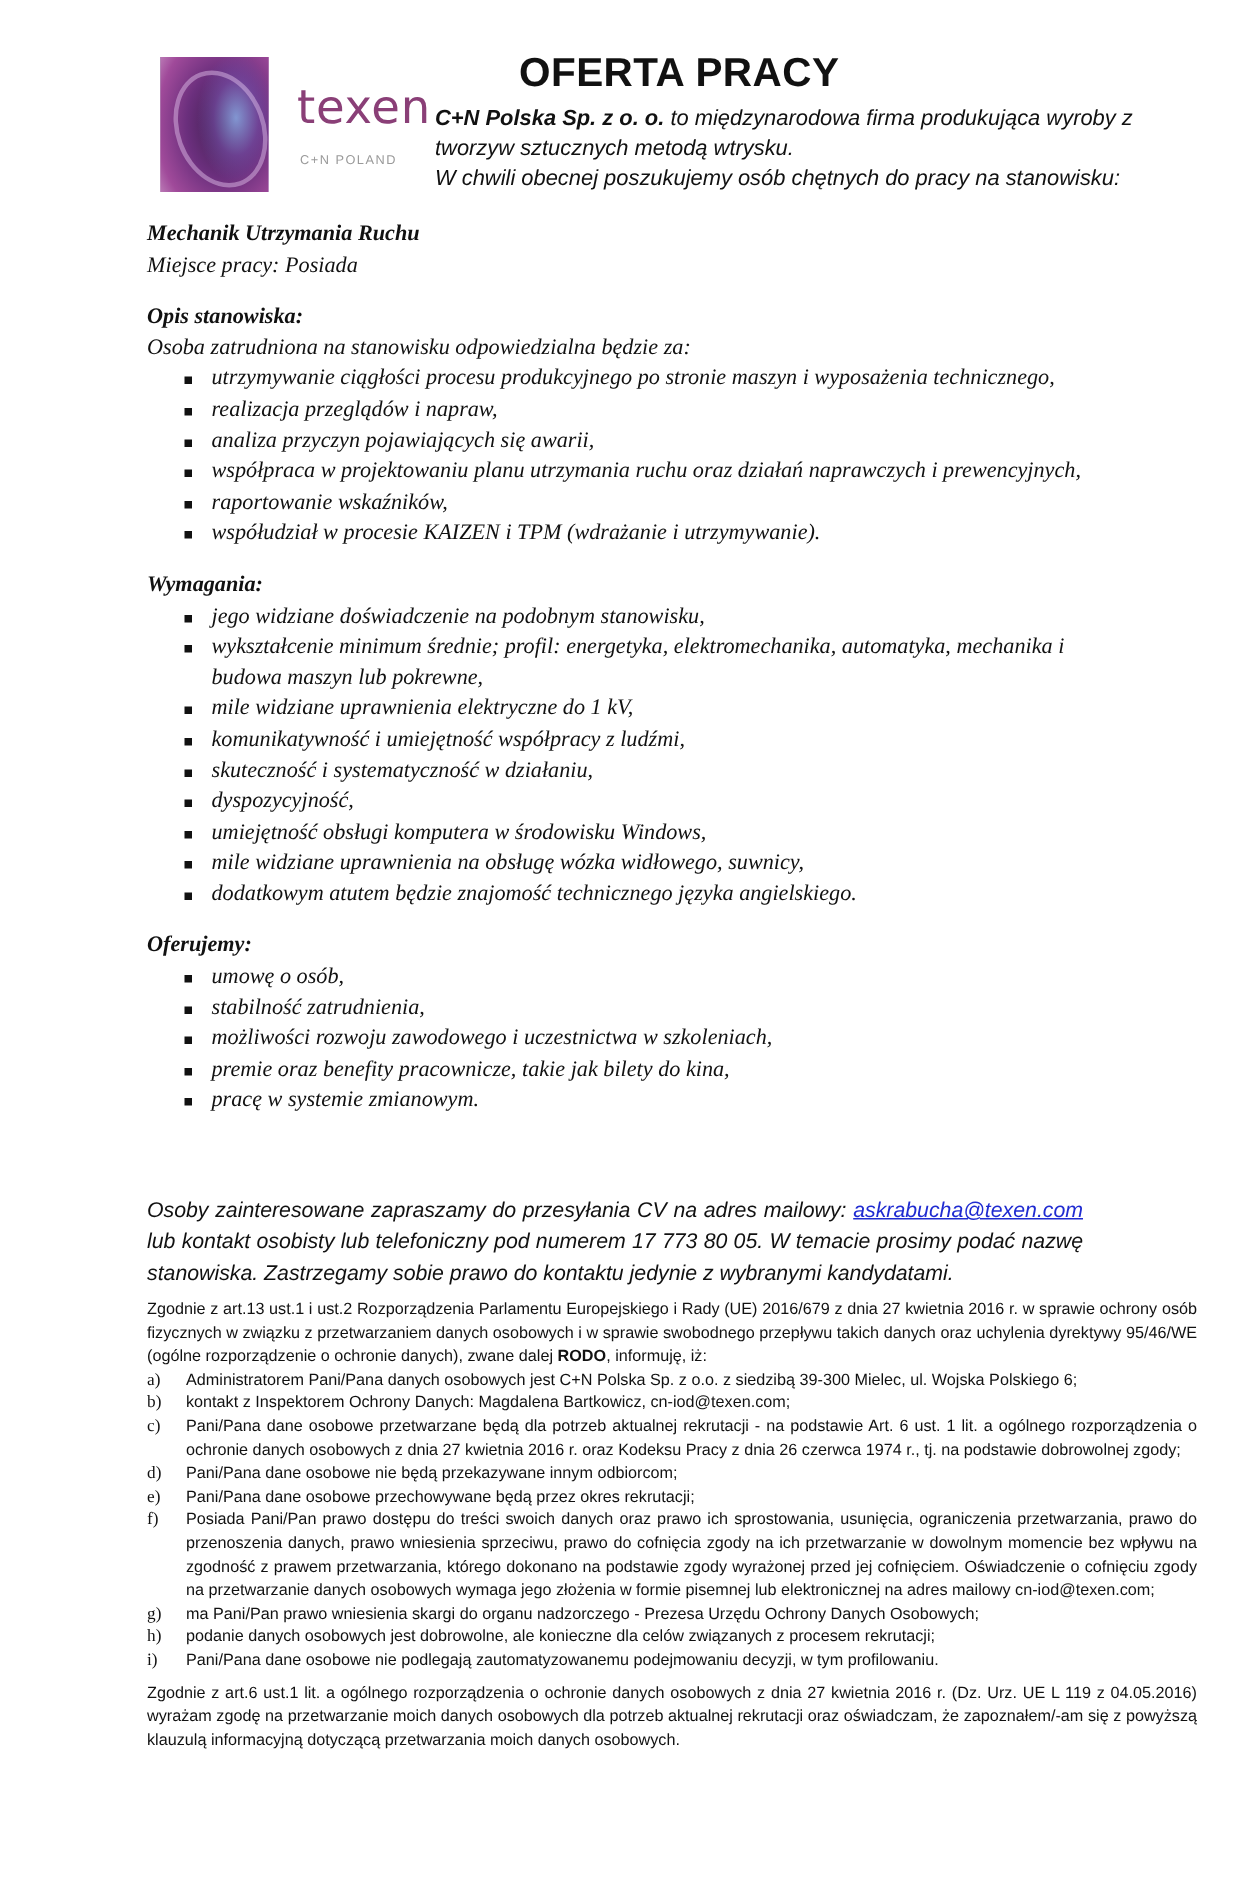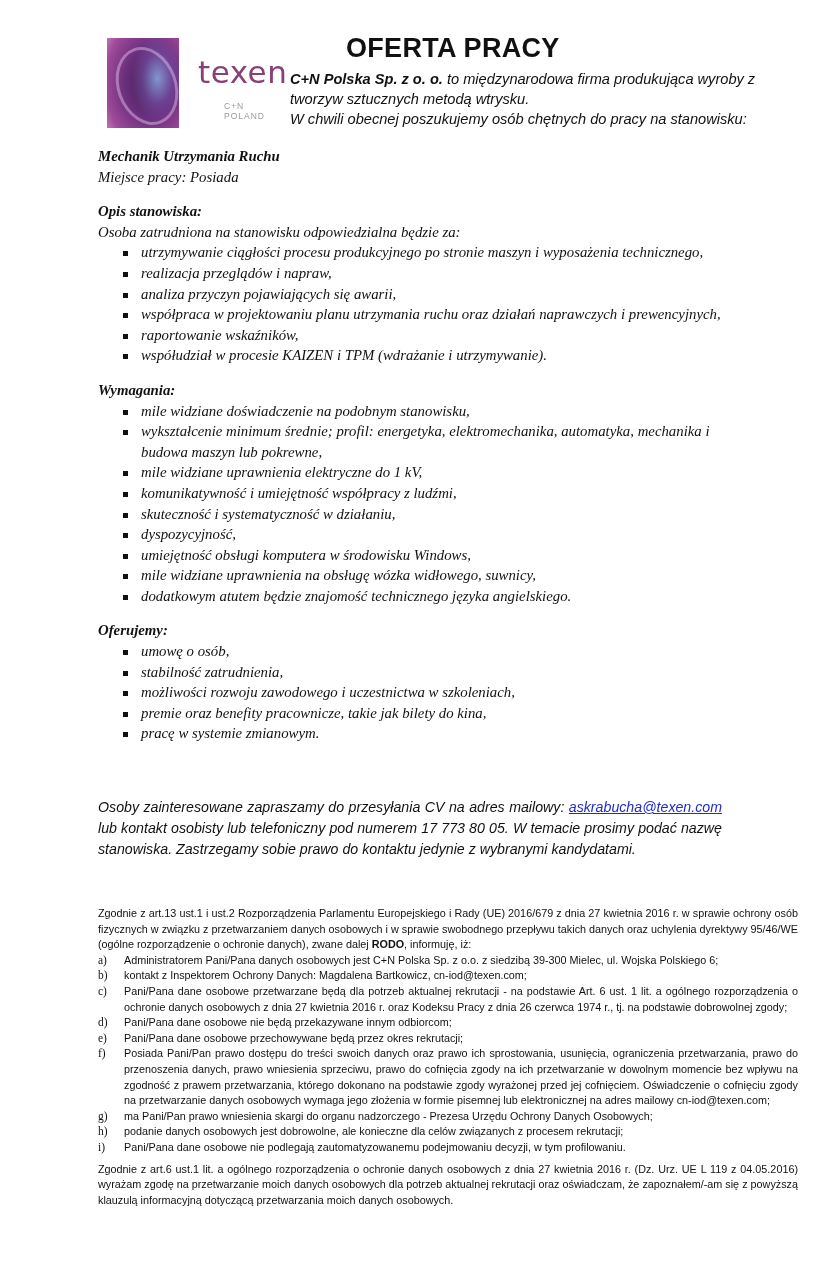--- a/index.html
+++ b/index.html
@@ -9,38 +9,38 @@
   .logo { position: absolute; left: 107px; top: 38px; width: 165px; height: 90px; }
   .logo-img { position: absolute; left: 0; top: 0; width: 72px; height: 90px;
     background:
       radial-gradient(ellipse 60% 80% at 70% 45%, rgba(140,170,230,0.85) 0%, rgba(120,80,170,0.6) 35%, rgba(0,0,0,0) 60%),
       radial-gradient(ellipse 90% 100% at 60% 50%, #3a1e4a 0%, #6b2f7d 40%, #a04a9a 70%, #d9b2d6 100%),
       linear-gradient(135deg, #5a2a6e 0%, #8c3d8e 50%, #b9a6d8 100%); }
   .logo-img:after { content: ""; position: absolute; left: 10px; top: 8px; width: 54px; height: 74px;
     border-radius: 50%; border: 3px solid rgba(230,200,240,0.45); transform: rotate(-20deg); }
   .logo-word { position: absolute; left: 91px; top: 16px; font-size: 31px; color: #8a3f77;
     letter-spacing: 0.5px; font-family: "DejaVu Sans", sans-serif; font-weight: normal; }
-  .logo-sub { position: absolute; left: 93px; top: 63px; font-size: 8.5px; color: #9a9a9a; letter-spacing: 1px; margin-left: 24px; }
+  .logo-sub { position: absolute; left: 93px; top: 63px; font-size: 8.5px; color: #9a9a9a; letter-spacing: 1px; }
 
   .title { position: absolute; left: 346px; top: 33px; font-size: 27px; font-weight: bold; letter-spacing: 0.3px; }
   .intro { position: absolute; left: 290px; top: 69px; width: 500px; font-size: 14.6px; font-style: italic; line-height: 20px; }
   .intro b { font-weight: bold; }
 
   .main { position: absolute; left: 98px; top: 146px; width: 640px; font-size: 14.8px; font-style: italic; line-height: 20.6px; font-family: Liberation Serif, serif; }
   .h { font-weight: bold; }
   .gap { height: 14px; }
   ul.sq { list-style: none; margin: 0; padding: 0; }
   ul.sq li { position: relative; padding-left: 43px; }
   ul.sq li:before { content: ""; position: absolute; left: 25px; top: 9px; width: 5px; height: 5px; background: #111; }
 
   .contact { position: absolute; left: 98px; top: 797px; width: 624px; font-size: 14.2px; font-style: italic;
     line-height: 20.8px; text-align: justify; }
   .contact a { color: #1f2bd1; text-decoration: underline; }
 
-  .rodo { position: absolute; left: 98px; top: 906px; width: 700px; font-size: 10.8px; line-height: 15.6px; text-align: justify; }
+  .rodo { position: absolute; left: 98px; top: 866px; width: 700px; font-size: 10.8px; line-height: 15.6px; text-align: justify; }
   .rodo p { margin: 0; }
   .rodo ol { list-style: none; margin: 0; padding: 0; }
   .rodo li { position: relative; padding-left: 26px; }
   .rodo li .lt { position: absolute; left: 0; top: 0; font-family: "Liberation Serif", serif; font-size: 11.5px; }
   .rodo .consent { margin-top: 6px; }
 </style>
 </head>
 <body>
 
 <div class="logo">
@@ -68,21 +68,21 @@
     <li>realizacja przeglądów i napraw,</li>
     <li>analiza przyczyn pojawiających się awarii,</li>
     <li>współpraca w projektowaniu planu utrzymania ruchu oraz działań naprawczych i prewencyjnych,</li>
     <li>raportowanie wskaźników,</li>
     <li>współudział w procesie KAIZEN i TPM (wdrażanie i utrzymywanie).</li>
   </ul>
   <div class="gap"></div>
 
   <div class="h">Wymagania:</div>
   <ul class="sq">
-    <li>mile widziane doświadczenie na podobnym stanowisku,</li>
+    <li>jego widziane doświadczenie na podobnym stanowisku,</li>
     <li>wykształcenie minimum średnie; profil: energetyka, elektromechanika, automatyka, mechanika i budowa maszyn lub pokrewne,</li>
     <li>mile widziane uprawnienia elektryczne do 1 kV,</li>
     <li>komunikatywność i umiejętność współpracy z ludźmi,</li>
     <li>skuteczność i systematyczność w działaniu,</li>
     <li>dyspozycyjność,</li>
     <li>umiejętność obsługi komputera w środowisku Windows,</li>
     <li>mile widziane uprawnienia na obsługę wózka widłowego, suwnicy,</li>
     <li>dodatkowym atutem będzie znajomość technicznego języka angielskiego.</li>
   </ul>
   <div class="gap"></div>

